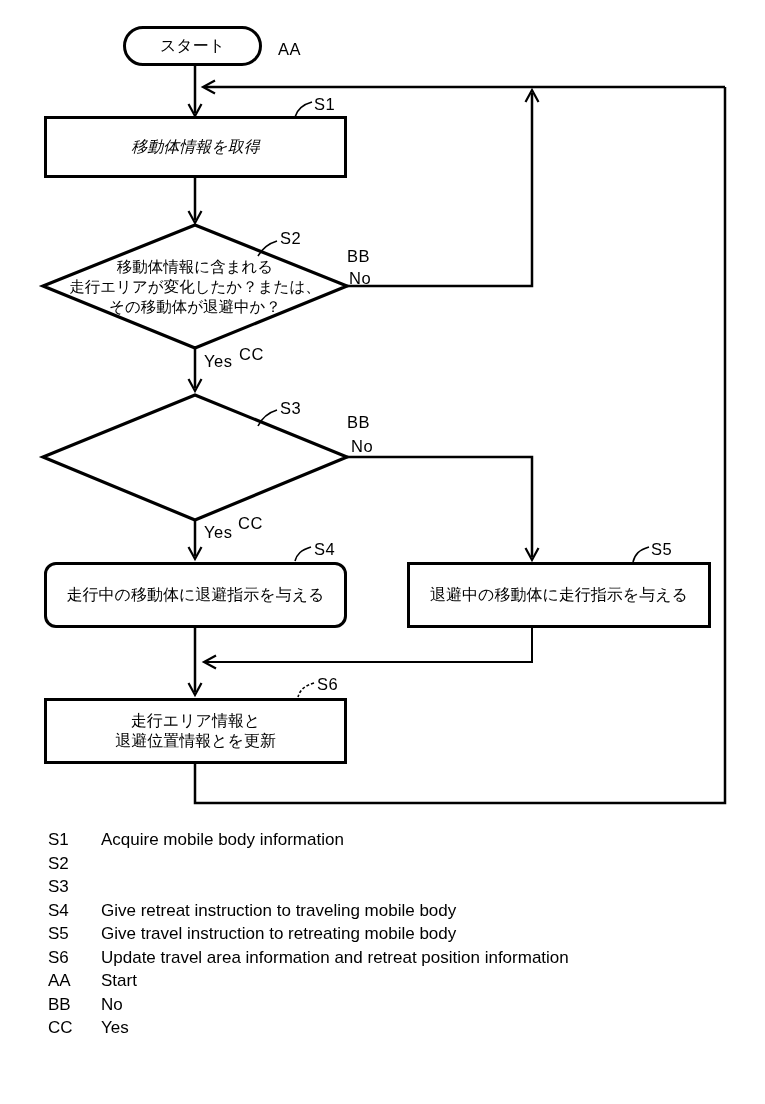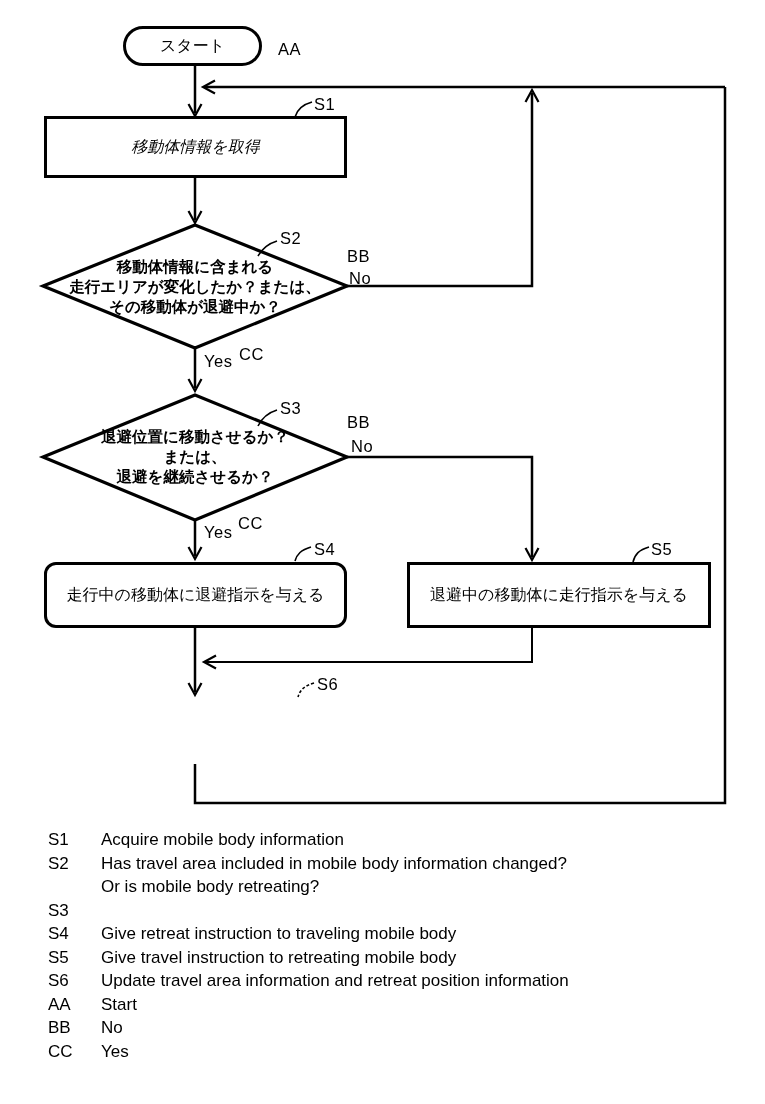--- a/index.html
+++ b/index.html
@@ -44,21 +44,21 @@
   .dtext {
     position: absolute;
     display: flex;
     align-items: center;
     justify-content: center;
     text-align: center;
     font-size: 15.5px;
     line-height: 20px;
     white-space: pre-line;
     z-index: 3;
-    font-weight: 700;
+    font-weight: 400;
   }
   .lbl {
     position: absolute;
     font-size: 16.5px;
     line-height: 17px;
     z-index: 3;
     letter-spacing: 0.5px;
   }
   .legend {
     position: absolute;
@@ -121,28 +121,27 @@
   </svg>
 
   <div class="node start-oval" style="left:123px; top:26px; width:139px; height:40px;">スタート</div>
 
   <div class="node" style="left:44px; top:116px; width:303px; height:62px;font-style:italic;">移動体情報を取得</div>
 
   <div class="dtext" style="left:43px; top:231px; width:304px; height:112px;">移動体情報に含まれる
 走行エリアが変化したか？または、
 その移動体が退避中か？</div>
 
-  <div class="dtext" style="left:43px; top:401px; width:304px; height:112px;">退避位置に移動させるか？
-または、
-退避を継続させるか？</div>
 
   <div class="node" style="left:44px; top:562px; width:303px; height:66px;border-radius:12px;">走行中の移動体に退避指示を与える</div>
 
   <div class="node" style="left:382px; top:562px; width:304px; height:66px;margin-left:25px;">退避中の移動体に走行指示を与える</div>
 
+  <div class="node" style="left:44px; top:698px; width:303px; height:66px;">走行エリア情報と
+退避位置情報とを更新</div>
 
   <span class="lbl" style="left:314px; top:96px;">S1</span>
   <span class="lbl" style="left:280px; top:230px;">S2</span>
   <span class="lbl" style="left:280px; top:400px;">S3</span>
   <span class="lbl" style="left:314px; top:541px;">S4</span>
   <span class="lbl" style="left:651px; top:541px;">S5</span>
   <span class="lbl" style="left:317px; top:676px;">S6</span>
 
   <span class="lbl" style="left:278px; top:41px;">AA</span>
 
@@ -156,22 +155,20 @@
   <span class="lbl" style="left:204px; top:524px;">Yes</span>
   <span class="lbl" style="left:238px; top:515px;">CC</span>
 
   <div class="legend">
     <div class="lrow">
       <span class="lcode">S1</span>
       <span class="ltext">Acquire mobile body information</span>
     </div>
     <div class="lrow">
       <span class="lcode">S2</span>
-      <span class="ltext">Has travel area included in mobile body information changed?
-Or is mobile body retreating?</span>
     </div>
     <div class="lrow">
       <span class="lcode">S3</span>
     </div>
     <div class="lrow">
       <span class="lcode">S4</span>
       <span class="ltext">Give retreat instruction to traveling mobile body</span>
     </div>
     <div class="lrow">
       <span class="lcode">S5</span>

